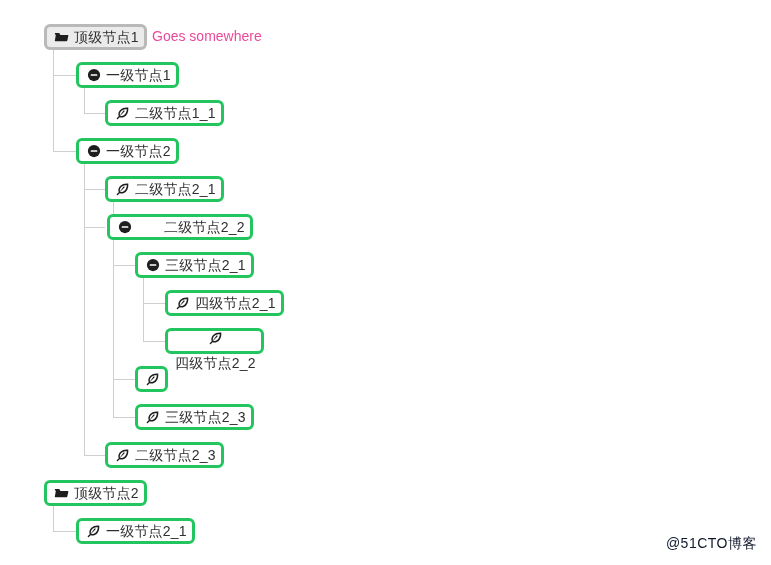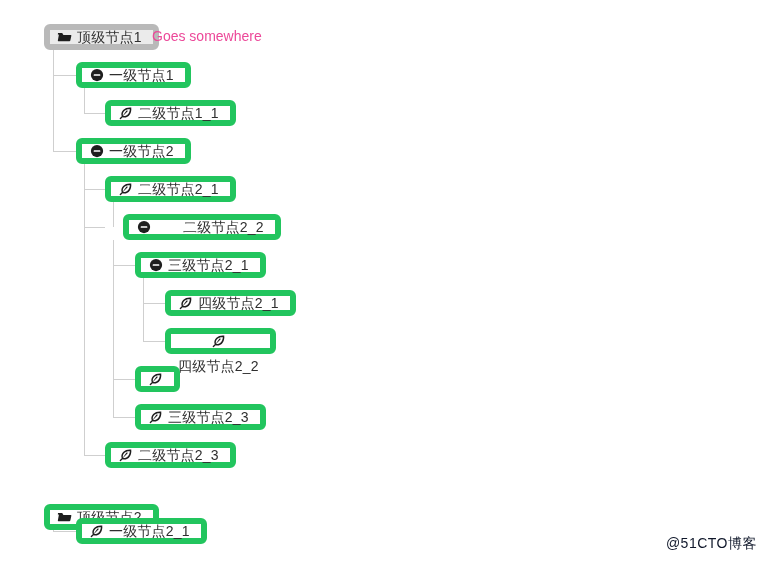--- a/index.html
+++ b/index.html
@@ -24,22 +24,22 @@
   }
 
   
   .node {
     position: absolute;
     display: inline-flex;
     align-items: center;
     gap: 5px;
     height: 26px;
     box-sizing: border-box;
-    padding: 0 11px 0 7px;
-    border: 6px solid #22c55e;
+    padding: 0 5px 0 7px;
+    border: 3px solid #22c55e;
     border-radius: 6px;
     background: #ffffff;
     color: #2b2b2b;
     font-size: 14px;
     line-height: 24px;
     white-space: nowrap;
     cursor: pointer;
   }
   .node.selected {
     background: #ebebeb;
@@ -155,21 +155,21 @@
       <span class="node-label">一级节点2</span>
     </div>
     <div class="node" style="left: 105px; top: 176px;">
       <span class="icon">
         <svg width="15" height="15" viewBox="0 0 16 16" fill="#1e1e1e">
           <path d="M14.4 1.8c-3.2-.5-6.7.3-8.9 2.5C3.6 6.2 3.1 8.8 4 10.9L2 12.9c-.3.3-.3.7 0 1s.7.3 1 0l2-2c2.1.9 4.7.4 6.6-1.5 2.2-2.2 3-5.7 2.5-8.9-.02-.12-.1-.2-.22-.22zM5.3 10.2c-.5-1.5 0-3.4 1.4-4.8 1.5-1.5 3.7-2.2 6-2-.3 2.2-1 4.3-2.4 5.7-1.4 1.4-3.3 1.9-4.8 1.4l4.6-4.6c.28-.28.28-.72 0-1s-.72-.28-1 0L5.3 10.2z"></path>
         </svg>
       </span>
       <span class="node-label">二级节点2_1</span>
     </div>
-    <div class="node" style="left: 123px; top: 214px; gap: 32px;">
+    <div class="node" style="left: 107px; top: 214px; gap: 32px;">
       <span class="icon">
         <svg width="14" height="14" viewBox="0 0 16 16">
           <circle cx="8" cy="8" r="7" fill="#1e1e1e"></circle>
           <rect x="4.2" y="7.15" width="7.6" height="1.8" rx="0.5" fill="#ffffff"></rect>
         </svg>
       </span>
       <span class="node-label">二级节点2_2</span>
     </div>
     <div class="node" style="left: 135px; top: 252px;">
       <span class="icon">
@@ -212,21 +212,21 @@
       <span class="node-label">三级节点2_3</span>
     </div>
     <div class="node" style="left: 105px; top: 442px;">
       <span class="icon">
         <svg width="15" height="15" viewBox="0 0 16 16" fill="#1e1e1e">
           <path d="M14.4 1.8c-3.2-.5-6.7.3-8.9 2.5C3.6 6.2 3.1 8.8 4 10.9L2 12.9c-.3.3-.3.7 0 1s.7.3 1 0l2-2c2.1.9 4.7.4 6.6-1.5 2.2-2.2 3-5.7 2.5-8.9-.02-.12-.1-.2-.22-.22zM5.3 10.2c-.5-1.5 0-3.4 1.4-4.8 1.5-1.5 3.7-2.2 6-2-.3 2.2-1 4.3-2.4 5.7-1.4 1.4-3.3 1.9-4.8 1.4l4.6-4.6c.28-.28.28-.72 0-1s-.72-.28-1 0L5.3 10.2z"></path>
         </svg>
       </span>
       <span class="node-label">二级节点2_3</span>
     </div>
-    <div class="node" style="left: 44px; top: 504px;">
+    <div class="node" style="left: 44px; top: 480px;">
       <span class="icon">
         <svg width="15" height="15" viewBox="0 0 16 16" fill="#1e1e1e">
           <path d="M1.2 4.1h4.6l1.1 1.3h7.9c.4 0 .6.3.5.7l-1.1 5.2c-.1.4-.5.7-.9.7H1.4c-.4 0-.6-.3-.5-.7l1-5.6c.05-.3.2-.5.4-.6L1.2 4.1z"></path>
           <path d="M1.1 3.2h4.3l1 1.2H2.2c-.5 0-.85.28-.95.7L1 6.2V3.6c0-.25.05-.4.1-.4z"></path>
         </svg>
       </span>
       <span class="node-label">顶级节点2</span>
     </div>
     <div class="node" style="left: 76px; top: 518px;">
       <span class="icon">

